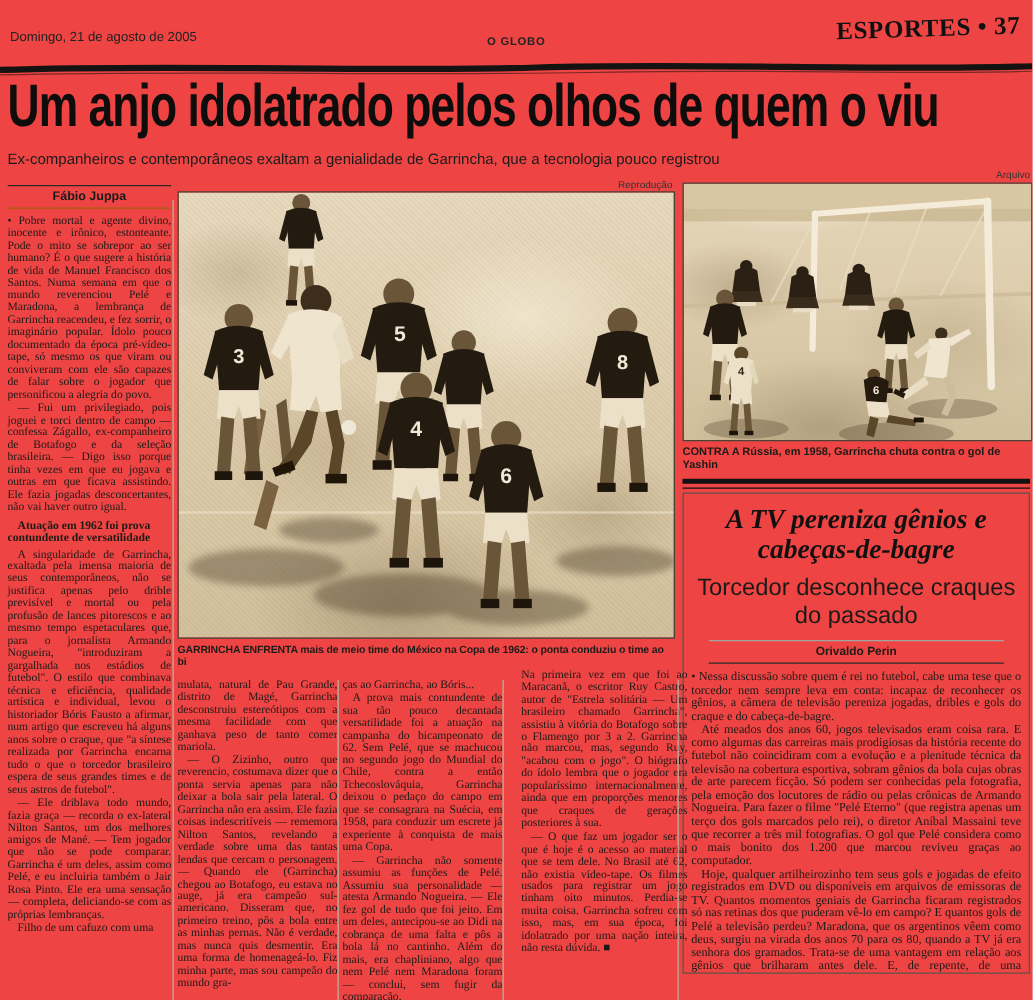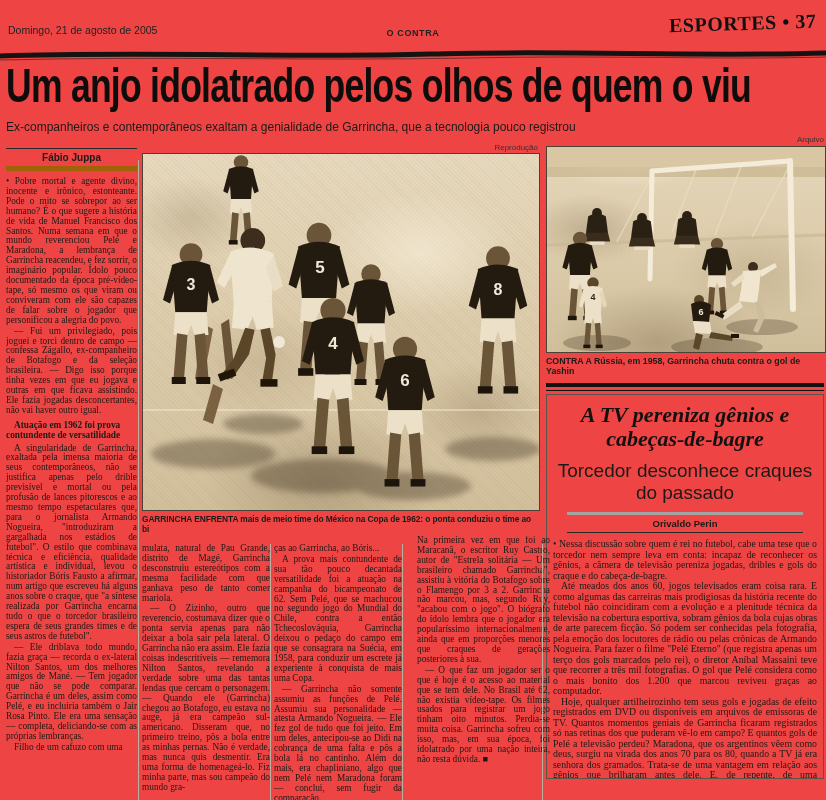--- a/index.html
+++ b/index.html
@@ -23,21 +23,21 @@
             font-family:"Liberation Sans",sans-serif;font-weight:normal;font-size:12px;
             color:#1a1a1a;}
   
   .col{position:absolute;overflow:hidden;text-align:justify;}
   .col p{margin:0 0 1px 0;font-size:9.3px;line-height:9.9px;text-indent:8px;}
   .col p.noind{text-indent:0;}
   .col1{left:6px;top:148px;width:131px;height:652px;}
   .col2{left:142px;top:544px;width:128px;height:256px;}
   .col3{left:274px;top:544px;width:128px;height:256px;}
   .col4{left:406px;top:536px;width:133px;height:256px;margin-left:11px;}
-  .byline-box{border-top:1px solid #2a2a2a;border-bottom:5px solid #a16207;
+  .byline-box{border-top:1px solid #2a2a2a;border-bottom:1px solid #a16207;
             text-align:center;font-family:"Liberation Sans",sans-serif;font-weight:bold;
             font-size:10px;padding:3px 0;margin-bottom:6px;}
   .col-subhead{font-weight:bold;font-size:9.6px;line-height:10.6px;text-indent:0;
             margin:5px 0 3px 0 !important;text-align:left;}
   
   .photo-frame{position:absolute;border:1px solid #4a4237;overflow:hidden;}
   .photo-main{left:142px;top:153px;width:396px;height:356px;
      background:
       radial-gradient(ellipse 90px 60px at 12% 18%, rgba(101,78,48,.18), transparent 70%),
       radial-gradient(ellipse 140px 90px at 70% 28%, rgba(255,248,230,.5), transparent 70%),
@@ -68,35 +68,35 @@
   
   .sb-double-rule{position:absolute;left:546px;top:383px;width:278px;height:3px;
            border-top:4px solid #111;border-bottom:1px solid #111;}
   .sb-box{position:absolute;left:546px;top:394px;width:278px;height:385px;
            border:1px solid #5a544b;box-sizing:border-box;padding:8px 6px 4px 6px;
            overflow:hidden;}
   .sb-headline{margin:0;font-family:"Liberation Serif",serif;font-style:italic;
            font-weight:bold;font-size:22px;line-height:24px;text-align:center;color:#121110;}
   .sb-subhead{margin:9px 0 0 0;font-family:"Liberation Sans",sans-serif;font-size:19px;
            text-align:center;color:#1c1a17;}
-  .sb-byline{margin:8px 14px 6px 14px;border-top:3px solid #a3a3a3;border-bottom:1px solid #2a2a2a;
+  .sb-byline{margin:8px 14px 6px 14px;border-top:1px solid #a3a3a3;border-bottom:1px solid #2a2a2a;
            text-align:center;font-family:"Liberation Sans",sans-serif;font-weight:bold;
            font-size:9.5px;padding:3px 0;}
   .sb-box p{margin:0;font-size:9.8px;line-height:10.5px;text-align:justify;text-indent:8px;}
   .sb-box p.first{text-indent:0;}
   
   .vr{position:absolute;width:1px;background:#b9b2a0;}
 </style>
 </head>
 <body>
 
 <div class="page">
 
   <span class="hdr-date">Domingo, 21 de agosto de 2005</span>
-  <span class="hdr-masthead">O CONTRA</span>
+  <span class="hdr-masthead">O GLOBO</span>
   <span class="hdr-section">ESPORTES • 37</span>
 
   <svg class="rule-wave" width="826" height="14" viewBox="0 0 826 14">
     <path d="M0,8 C140,3 300,10 430,6 C560,2 700,9 826,5" stroke="#141311" stroke-width="5" fill="none"></path>
     <path d="M0,12 C160,8 320,13 470,10 C610,7 720,12 826,9" stroke="#141311" stroke-width="1" fill="none" opacity=".55"></path>
   </svg>
 
   <h1 class="headline">Um anjo idolatrado pelos olhos de quem o viu</h1>
   <h2 class="subheadline">Ex-companheiros e contemporâneos exaltam a genialidade de Garrincha, que a tecnologia pouco registrou</h2>
 

